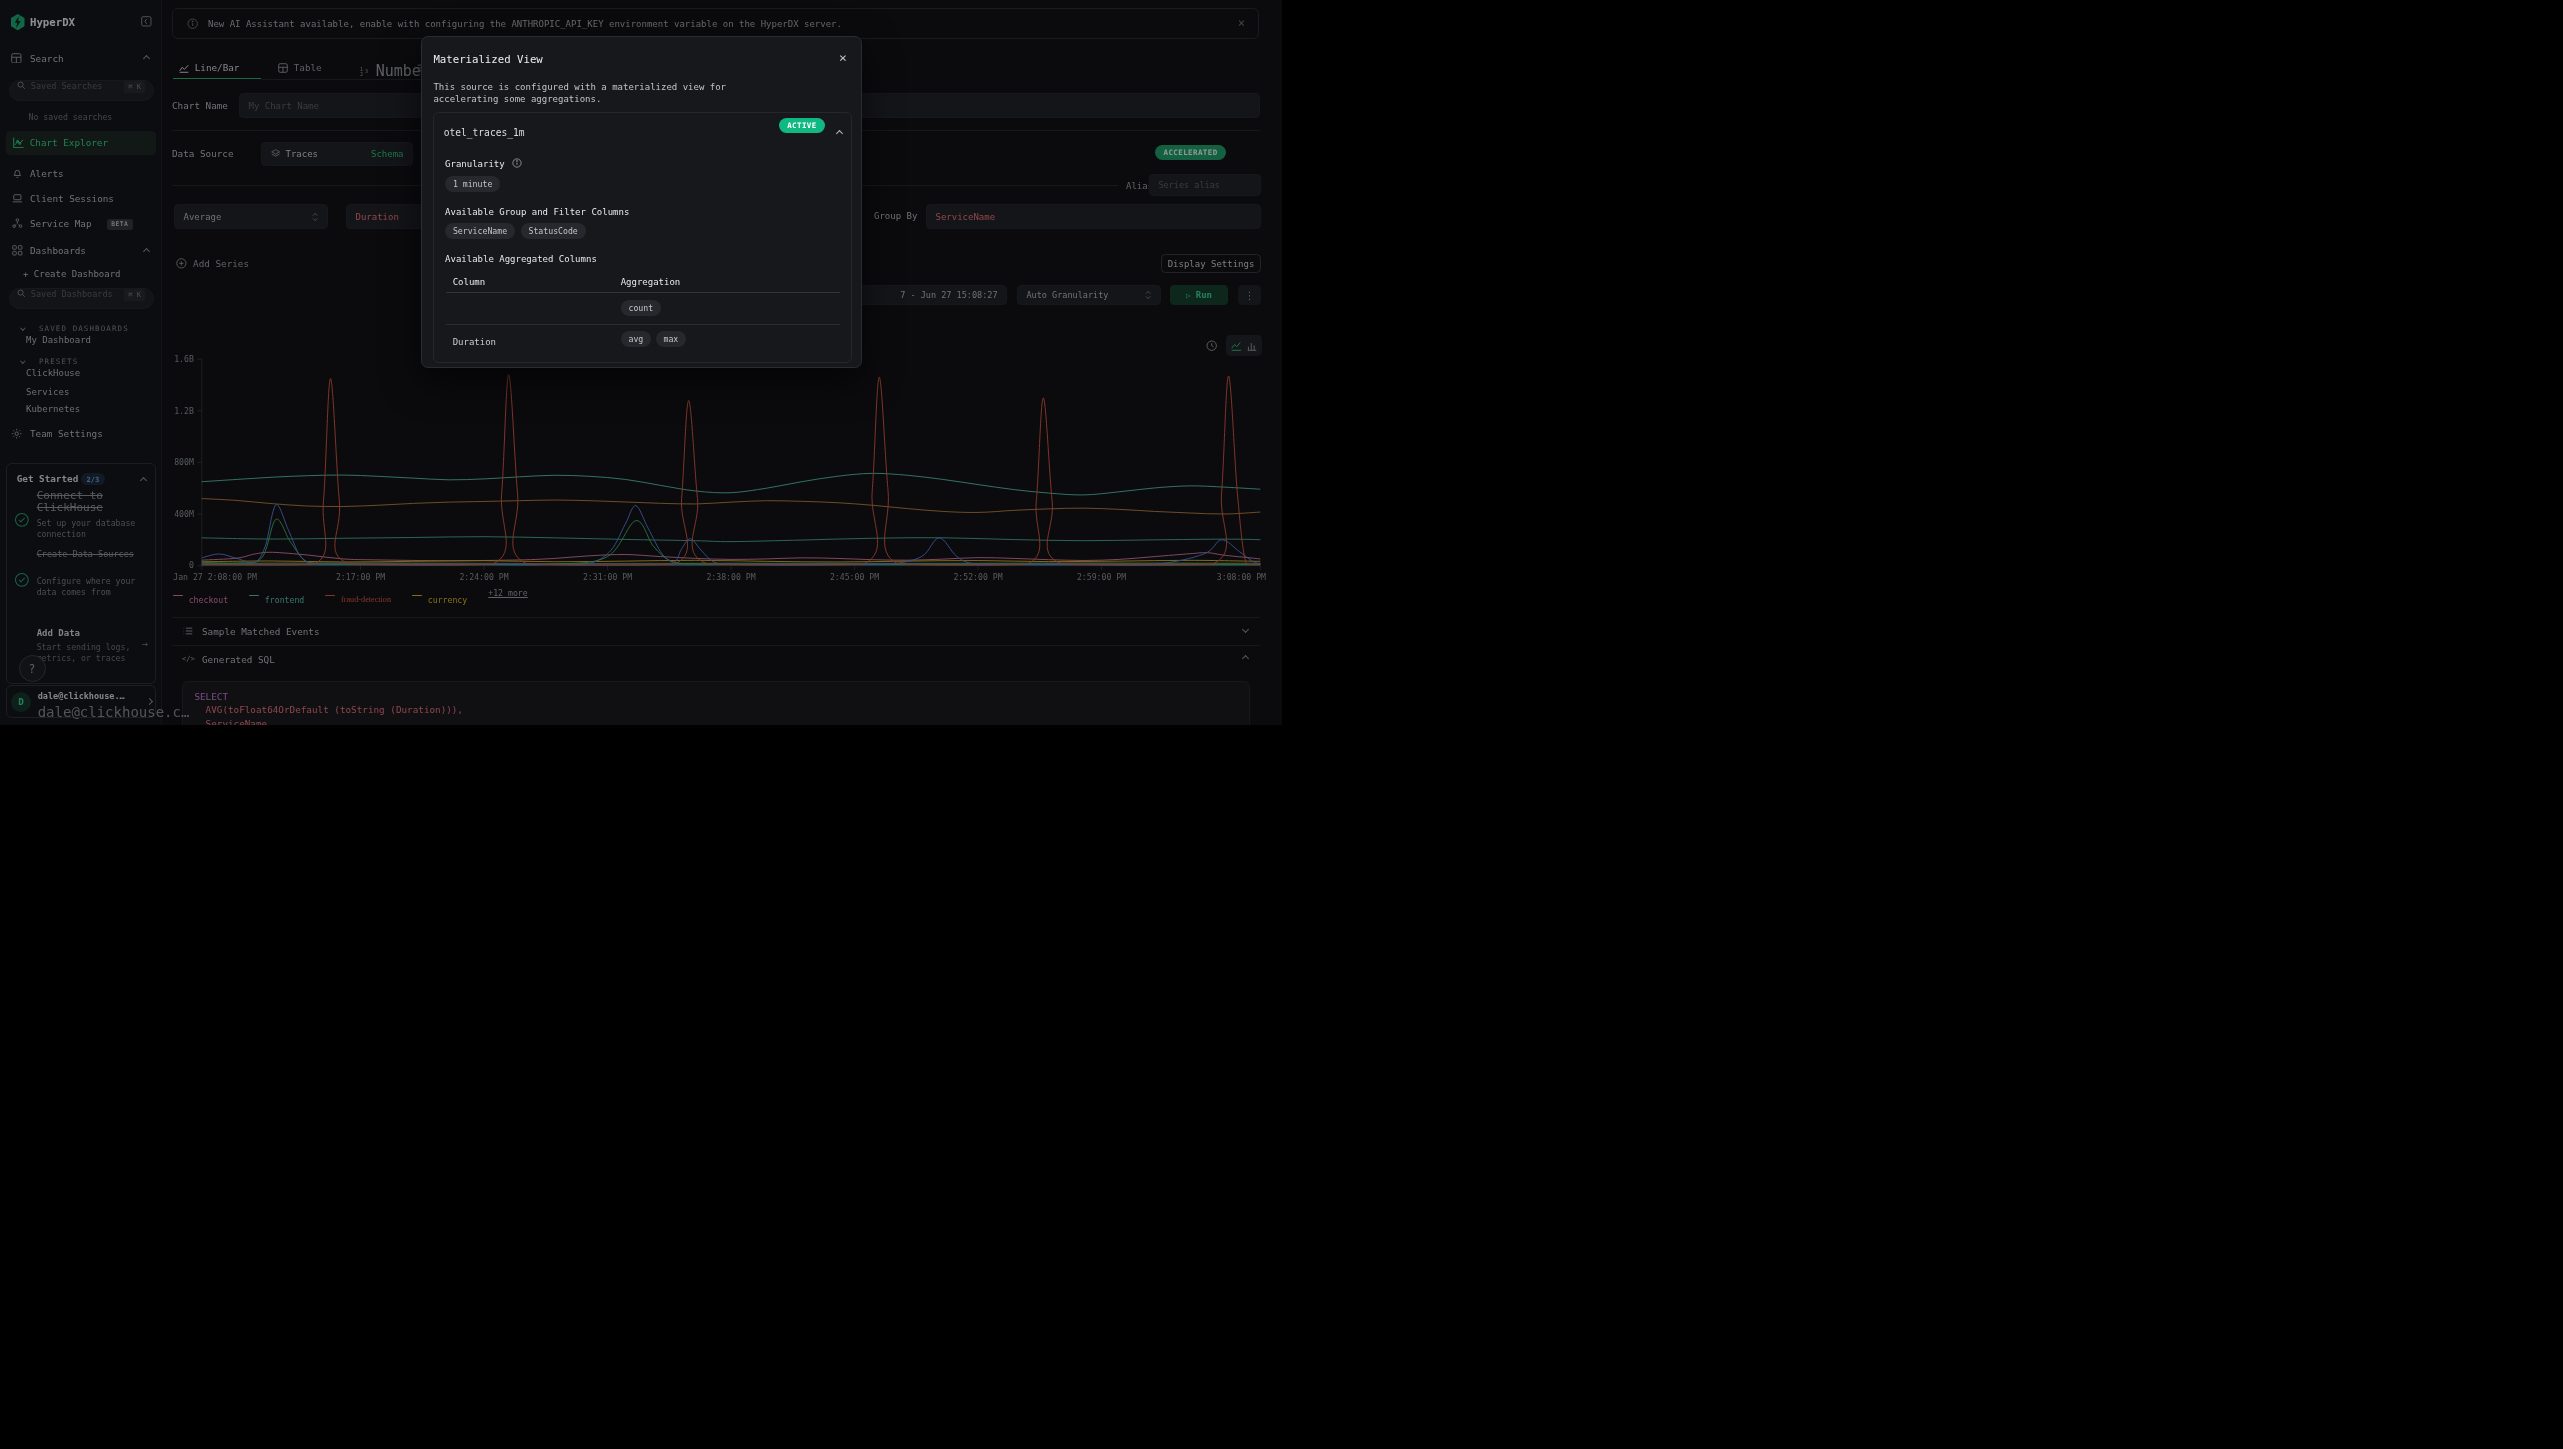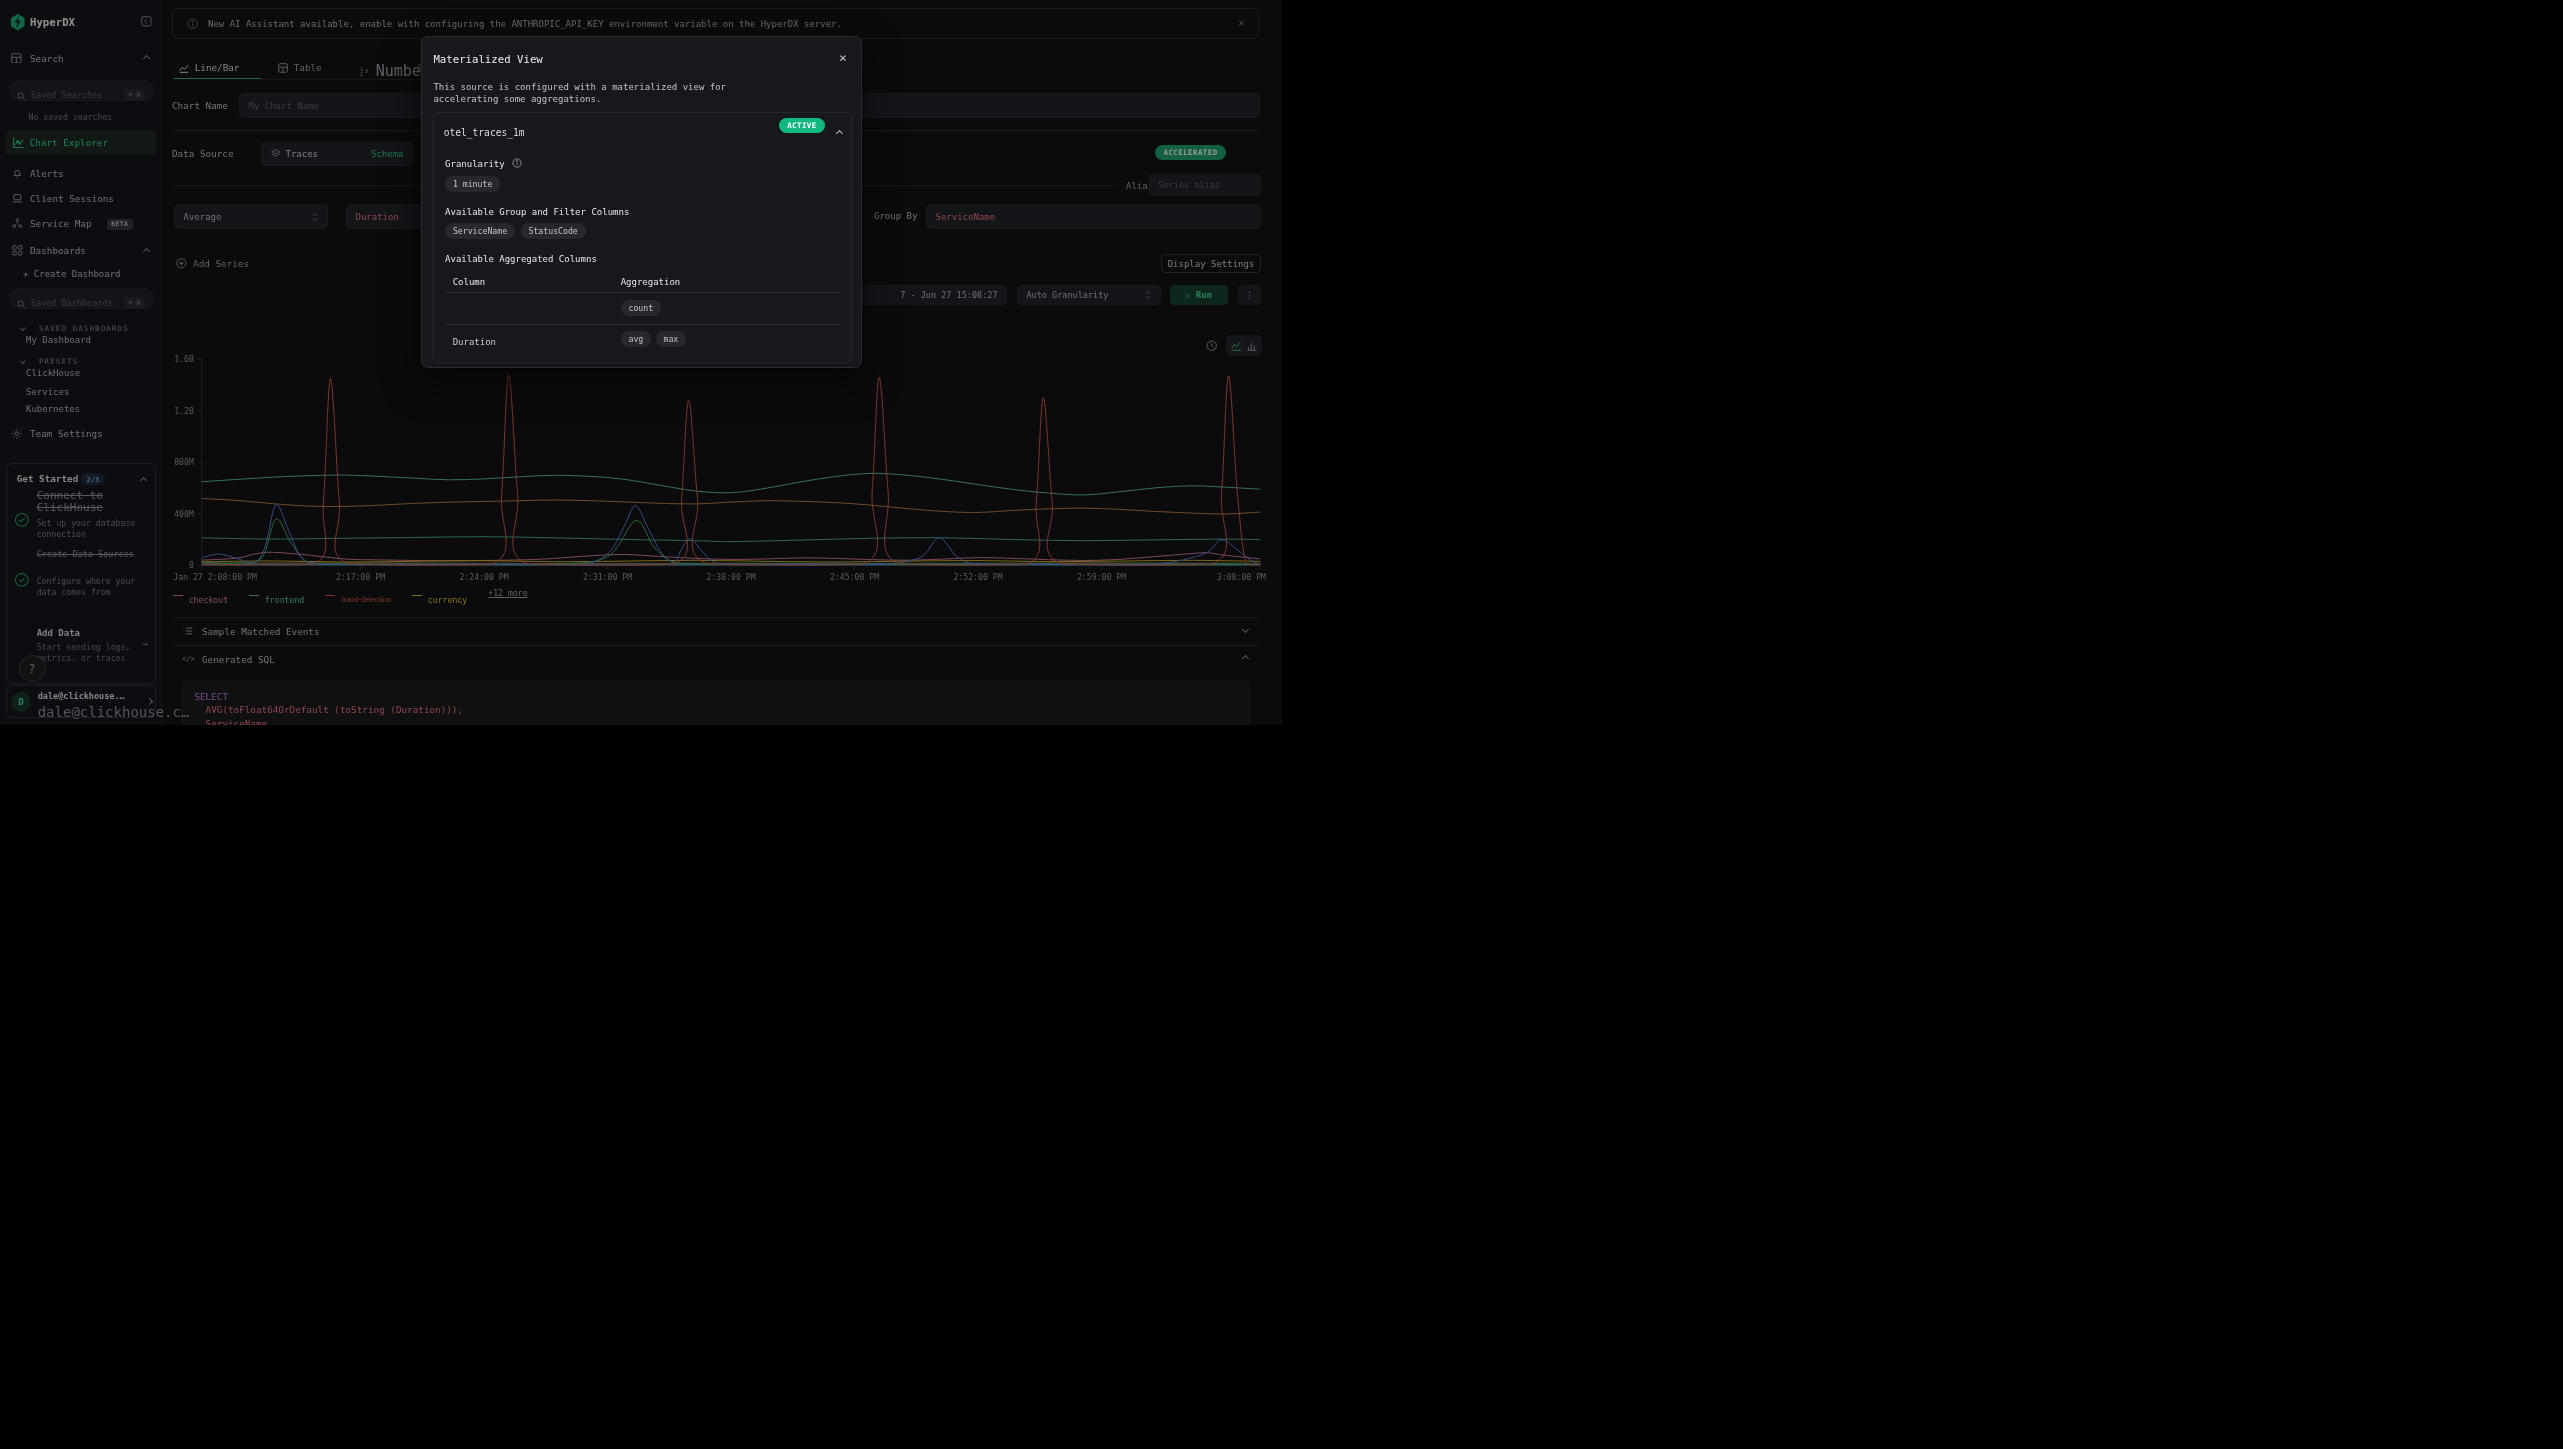--- a/index.html
+++ b/index.html
@@ -14,21 +14,21 @@
   #app{position:relative;width:1282px;height:725px;background:var(--bg);overflow:hidden}
   .abs{position:absolute}
   svg{display:block}
   
   .chev{display:inline-block;width:5px;height:5px;border-right:1.1px solid currentColor;border-bottom:1.1px solid currentColor}
   .chev.up{transform:rotate(-135deg)} .chev.down{transform:rotate(45deg)} .chev.right{transform:rotate(-45deg)}
   
   #sidebar{position:absolute;left:0;top:0;width:162px;height:725px;background:var(--side);border-right:0.7px solid #1f2126}
   .side-label{font-size:9.3px;color:#b4b6bb}
   .side-item{position:absolute;left:0;width:162px;height:23px;color:#b4b6bb;cursor:pointer}
-  .s-input{position:absolute;left:8.5px;width:145px;height:21.4px;background:#1f2127;border:0.7px solid #26282e;border-radius:10.7px;color:var(--faint);font-size:8.5px;display:flex;align-items:flex-end;padding:0 7.1px;gap:5.7px}
+  .s-input{position:absolute;left:8.5px;width:145px;height:21.4px;background:#1f2127;border:0.7px solid #26282e;border-radius:10.7px;color:var(--faint);font-size:8.5px;display:flex;align-items:flex-start;padding:0 7.1px;gap:5.7px}
   .kbd{margin-left:auto;font-size:7.1px;color:#7c7f85;background:#282b31;border-radius:2.8px;padding:1.4px 4.3px}
   .badge-beta{font-size:6.4px;font-weight:bold;color:#b7bac0;background:#34373d;border-radius:2.8px;padding:1.4px 4.3px;letter-spacing:0.4px}
   .grp{font-size:7.5px;letter-spacing:1.1px;color:#818489}
   .strike{text-decoration:line-through}
   
   .hairline{position:absolute;height:0.7px;background:var(--border)}
   .input,.select{position:absolute;background:var(--panel);border-radius:4.3px;border:0.7px solid #26282e;color:var(--text);font-size:9px;display:flex;align-items:center;padding:0 8.5px;gap:5.7px}
   .placeholder{color:var(--faint)}
   .btn{position:absolute;display:flex;align-items:center;justify-content:center;border-radius:4.3px;font-size:9px;cursor:pointer}
   .chip{display:inline-block;background:#26282d;color:#c3c5c9;border-radius:9.3px;padding:2.8px 7.8px;font-size:8.2px}

